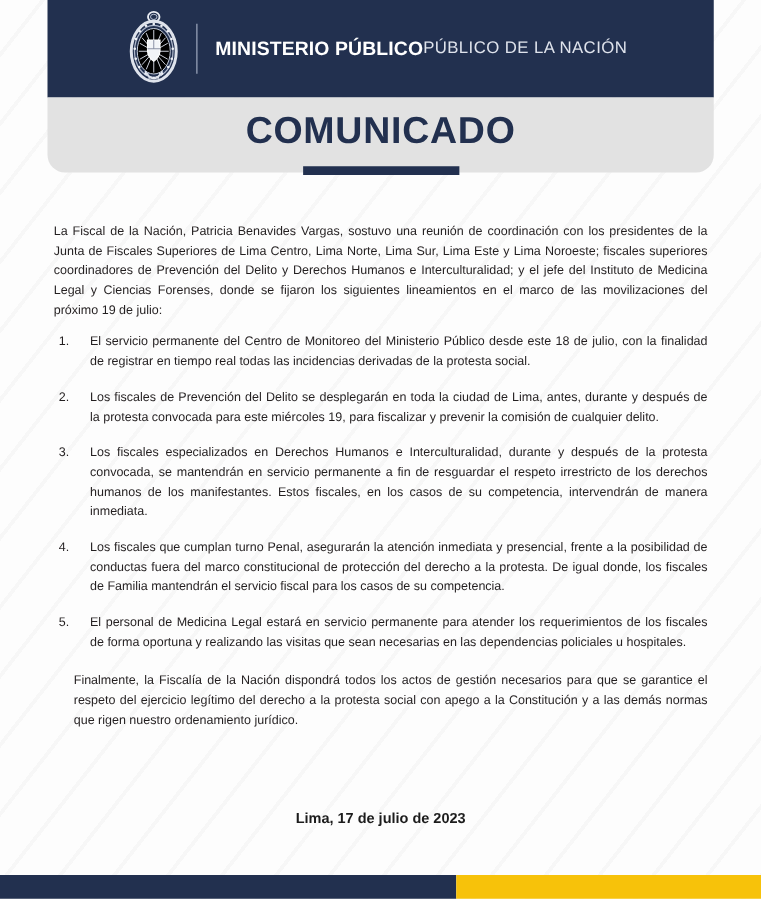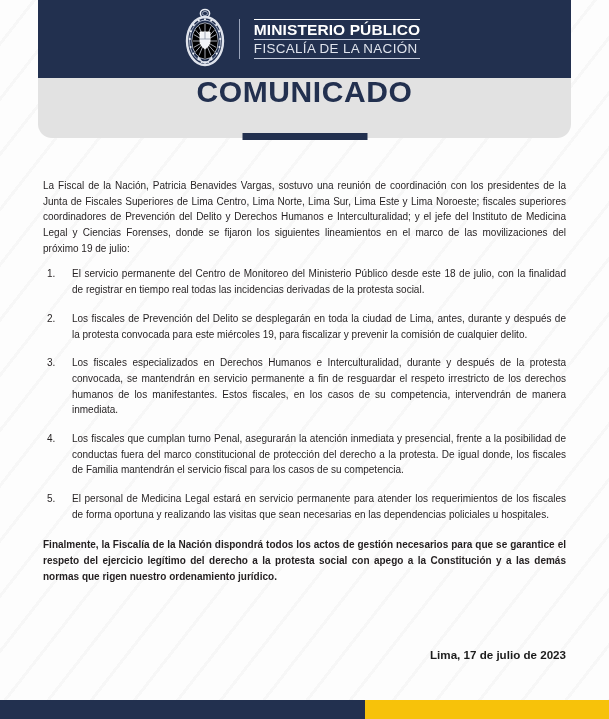--- a/index.html
+++ b/index.html
@@ -64,21 +64,21 @@
   .brand-divider {
     width: 1px;
     height: 40px;
     background: #9aa4bb;
     flex: none;
     margin: 0 5px 0 1px;
   }
 
   .brand-text {
     display: flex;
-    flex-direction: column;
+    flex-direction: row;
     justify-content: center;
     line-height: 1;
   }
   .rule-top {
     height: 1.5px;
     background: #ffffff;
     width: 100%;
   }
   .rule-mid {
     height: 1px;
@@ -113,20 +113,21 @@
   .title-panel {
     position: absolute;
     left: 38px;
     top: 78px;
     width: 533px;
     height: 60px;
     background: #e2e2e2;
     border-bottom-left-radius: 14px;
     border-bottom-right-radius: 14px;
     display: flex;
+    align-items: center;
     justify-content: center;
   }
   .title-text {
     font-size: 30px;
     font-weight: bold;
     color: #22304f;
     letter-spacing: 0.6px;
     transform: translateY(-3px);
   }
   .title-underline {
@@ -174,32 +175,31 @@
   }
   .item-num {
     position: absolute;
     left: 4px;
     top: 0;
     width: 20px;
     text-align: left;
   }
 
   .closing-para {
-    margin: 15px 0 0 0;
+    margin: 15px 0 0 16px;
     text-align: justify;
     text-justify: inter-word;
-    font-weight: bold;
   }
 
   .signoff {
     position: absolute;
     left: 43px;
     top: 648px;
     width: 523px;
-    text-align: right;
+    text-align: center;
     font-size: 11.6px;
     font-weight: bold;
     color: #1c1c1c;
   }
 
   
   .footer {
     position: absolute;
     left: 0;
     bottom: 0;
@@ -286,21 +286,21 @@
           <ellipse cx="27" cy="54" rx="1.5" ry="0.85" transform="rotate(22 27 54)"></ellipse>
         </g>
       </svg>
 
       <div class="brand-divider"></div>
 
       <div class="brand-text">
         <div class="rule-top"></div>
         <div class="brand-line1">MINISTERIO PÚBLICO</div>
         <div class="rule-mid"></div>
-        <div class="brand-line2">FISCALÍA DE LA NACIÓN</div>
+        <div class="brand-line2">PÚBLICO DE LA NACIÓN</div>
         <div class="rule-bot"></div>
       </div>
 
     </div>
   </div>
 
   <div class="title-panel">
     <div class="title-text">COMUNICADO</div>
   </div>
   <div class="title-underline"></div>

